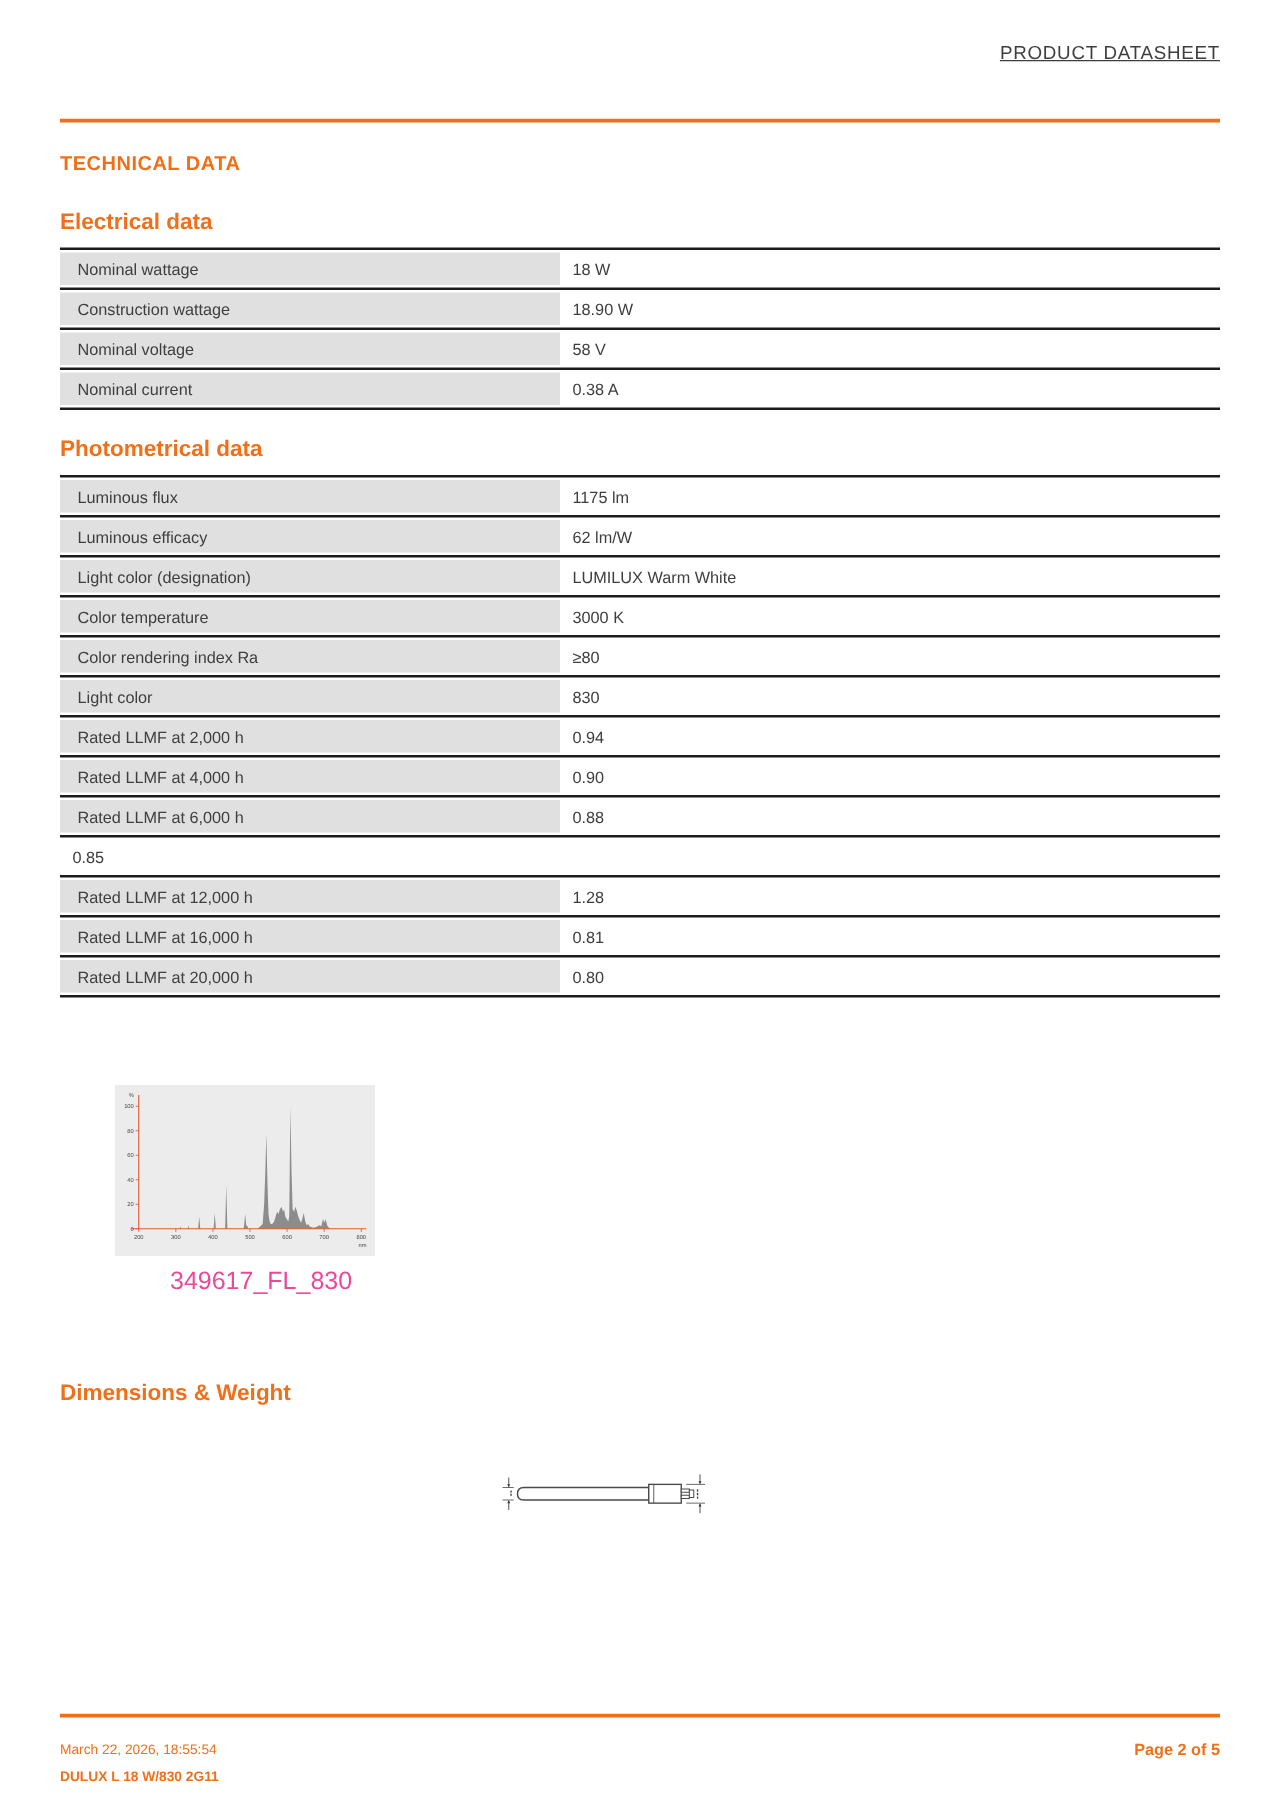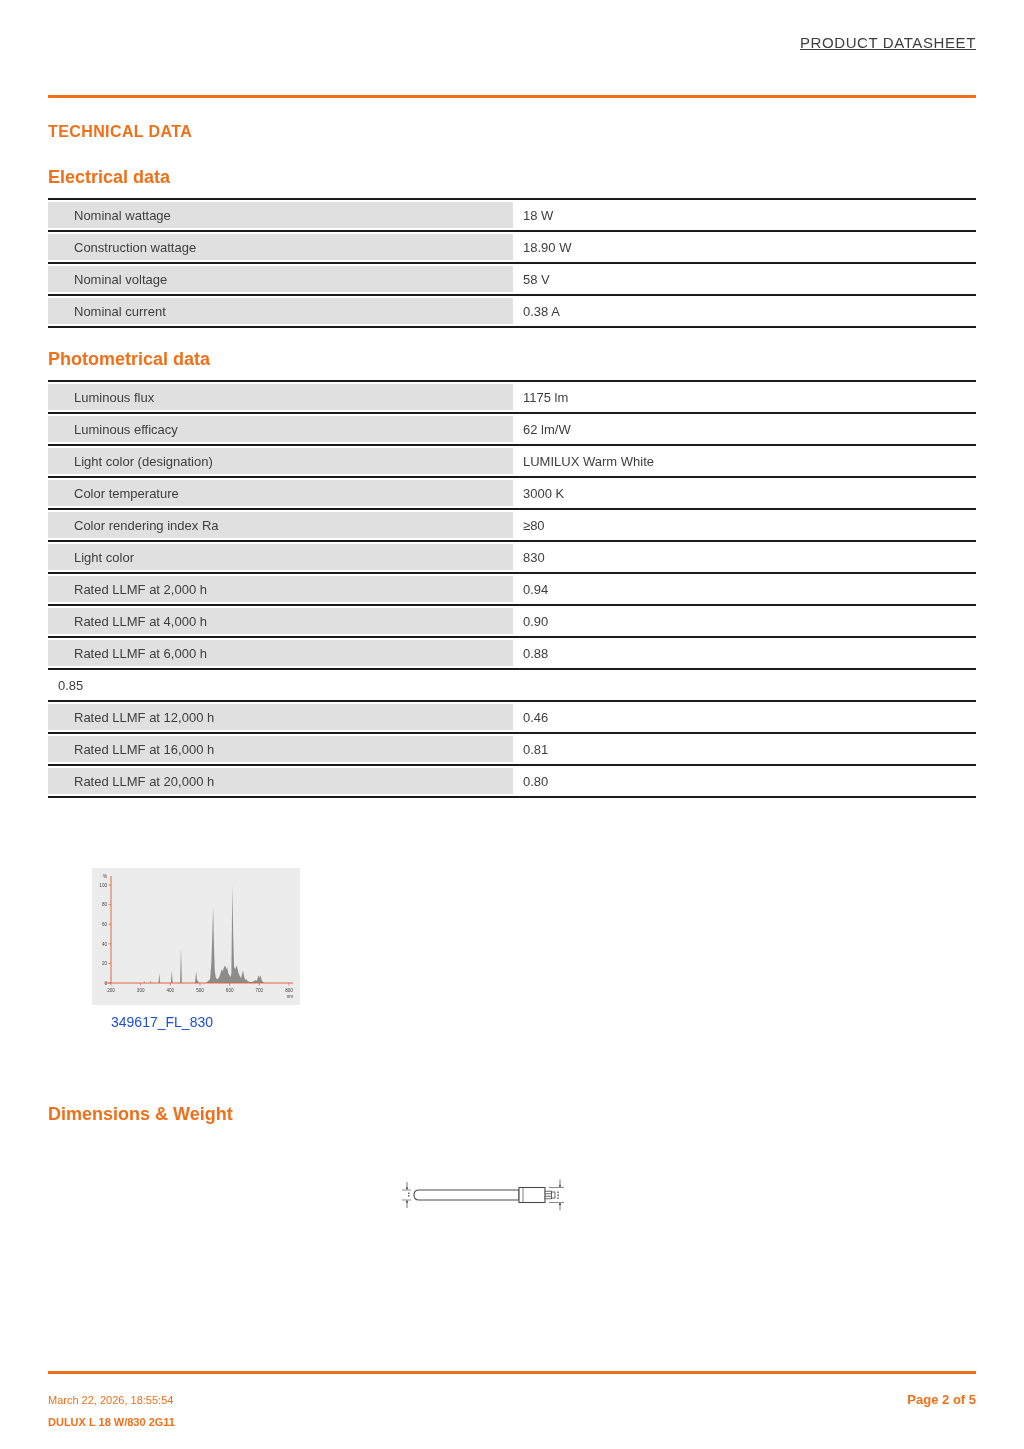--- a/index.html
+++ b/index.html
@@ -25,26 +25,26 @@
   .h1{left:48px;top:123px;font-size:16px;color:var(--accent);letter-spacing:.4px;font-weight:bold;}
   .h2{font-size:18px;font-weight:bold;color:var(--accent);left:48px;}
   .h2-electrical{top:167px;}
   .h2-photometrical{top:349px;}
   .h2-dimensions{top:1104px;}
 
   .dtable{left:48px;width:928px;border-top:2px solid var(--tbl-border);font-size:13px;}
   .dtable-electrical{top:198px;}
   .dtable-photometrical{top:380px;}
   .trow{display:flex;height:32px;border-bottom:2px solid var(--tbl-border);}
-  .tlabel{width:465px;background:var(--tbl-label-bg);margin:2px 0;display:flex;align-items:center;padding-left:26px;}
+  .tlabel{width:400px;background:var(--tbl-label-bg);margin:2px 0;display:flex;align-items:center;padding-left:14px;}
   .tvalue{flex:1;display:flex;align-items:center;padding-left:10px;}
 
   .spectrum-figure{left:92px;top:868px;margin:0;}
   .spectrum-svg{display:block;width:208px;height:137px;}
-  .spectrum-caption{margin:9px 0 0 19px;font-size:14px;color:#1d4ed8;}
+  .spectrum-caption{margin:9px 0 0 44px;font-size:20px;color:#ec4899;}
 
   .lamp{left:398px;top:1172px;width:170px;height:46px;}
 
   .footer-left{left:48px;top:1389px;font-size:11px;line-height:22px;color:var(--accent);}
   .footer-right{right:48px;top:1389px;font-size:13px;line-height:22px;color:var(--accent);text-align:right;}
   .bold{font-weight:bold;}
 </style>
 </head>
 <body>
 
@@ -111,21 +111,21 @@
       </div>
       <div class="trow">
         <div class="tlabel">Rated LLMF at 6,000 h</div>
         <div class="tvalue">0.88</div>
       </div>
       <div class="trow">
         <div class="tvalue">0.85</div>
       </div>
       <div class="trow">
         <div class="tlabel">Rated LLMF at 12,000 h</div>
-        <div class="tvalue">0.46</div>
+        <div class="tvalue">1.28</div>
       </div>
       <div class="trow">
         <div class="tlabel">Rated LLMF at 16,000 h</div>
         <div class="tvalue">0.81</div>
       </div>
       <div class="trow">
         <div class="tlabel">Rated LLMF at 20,000 h</div>
         <div class="tvalue">0.80</div>
       </div>
     </div>

